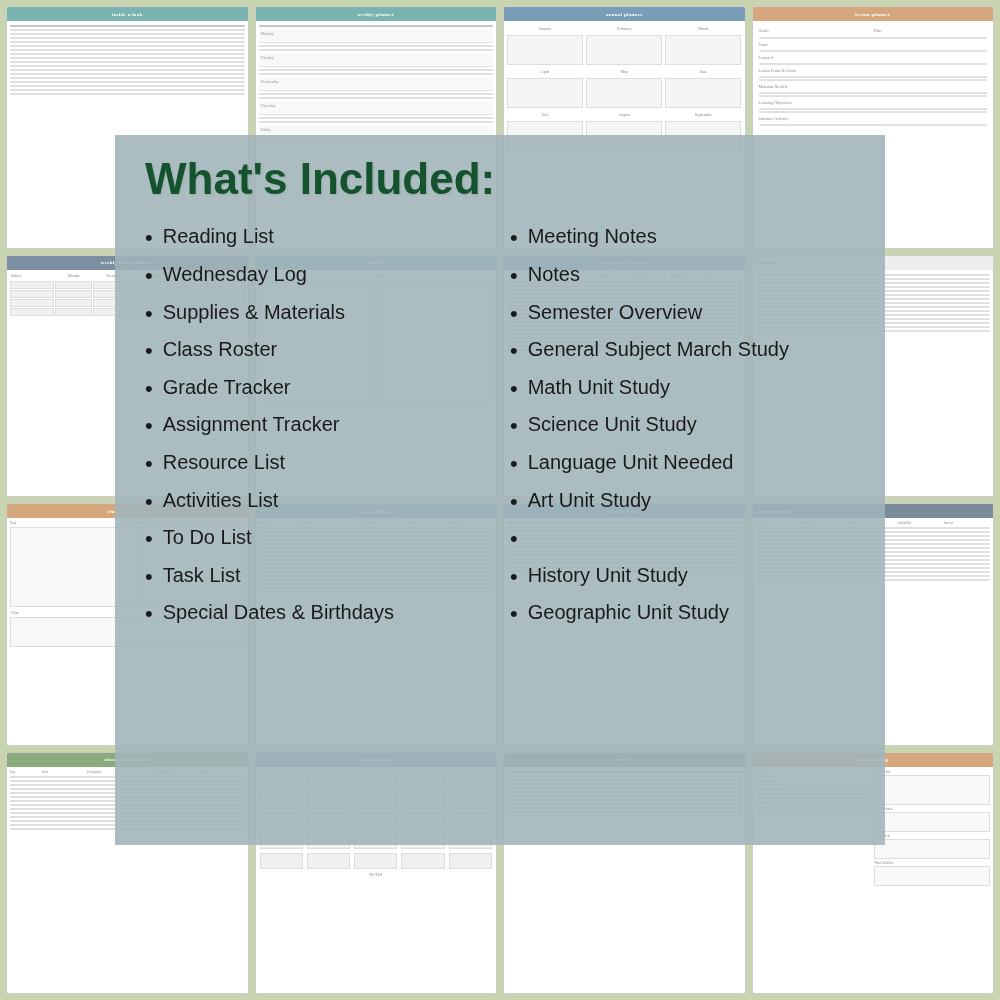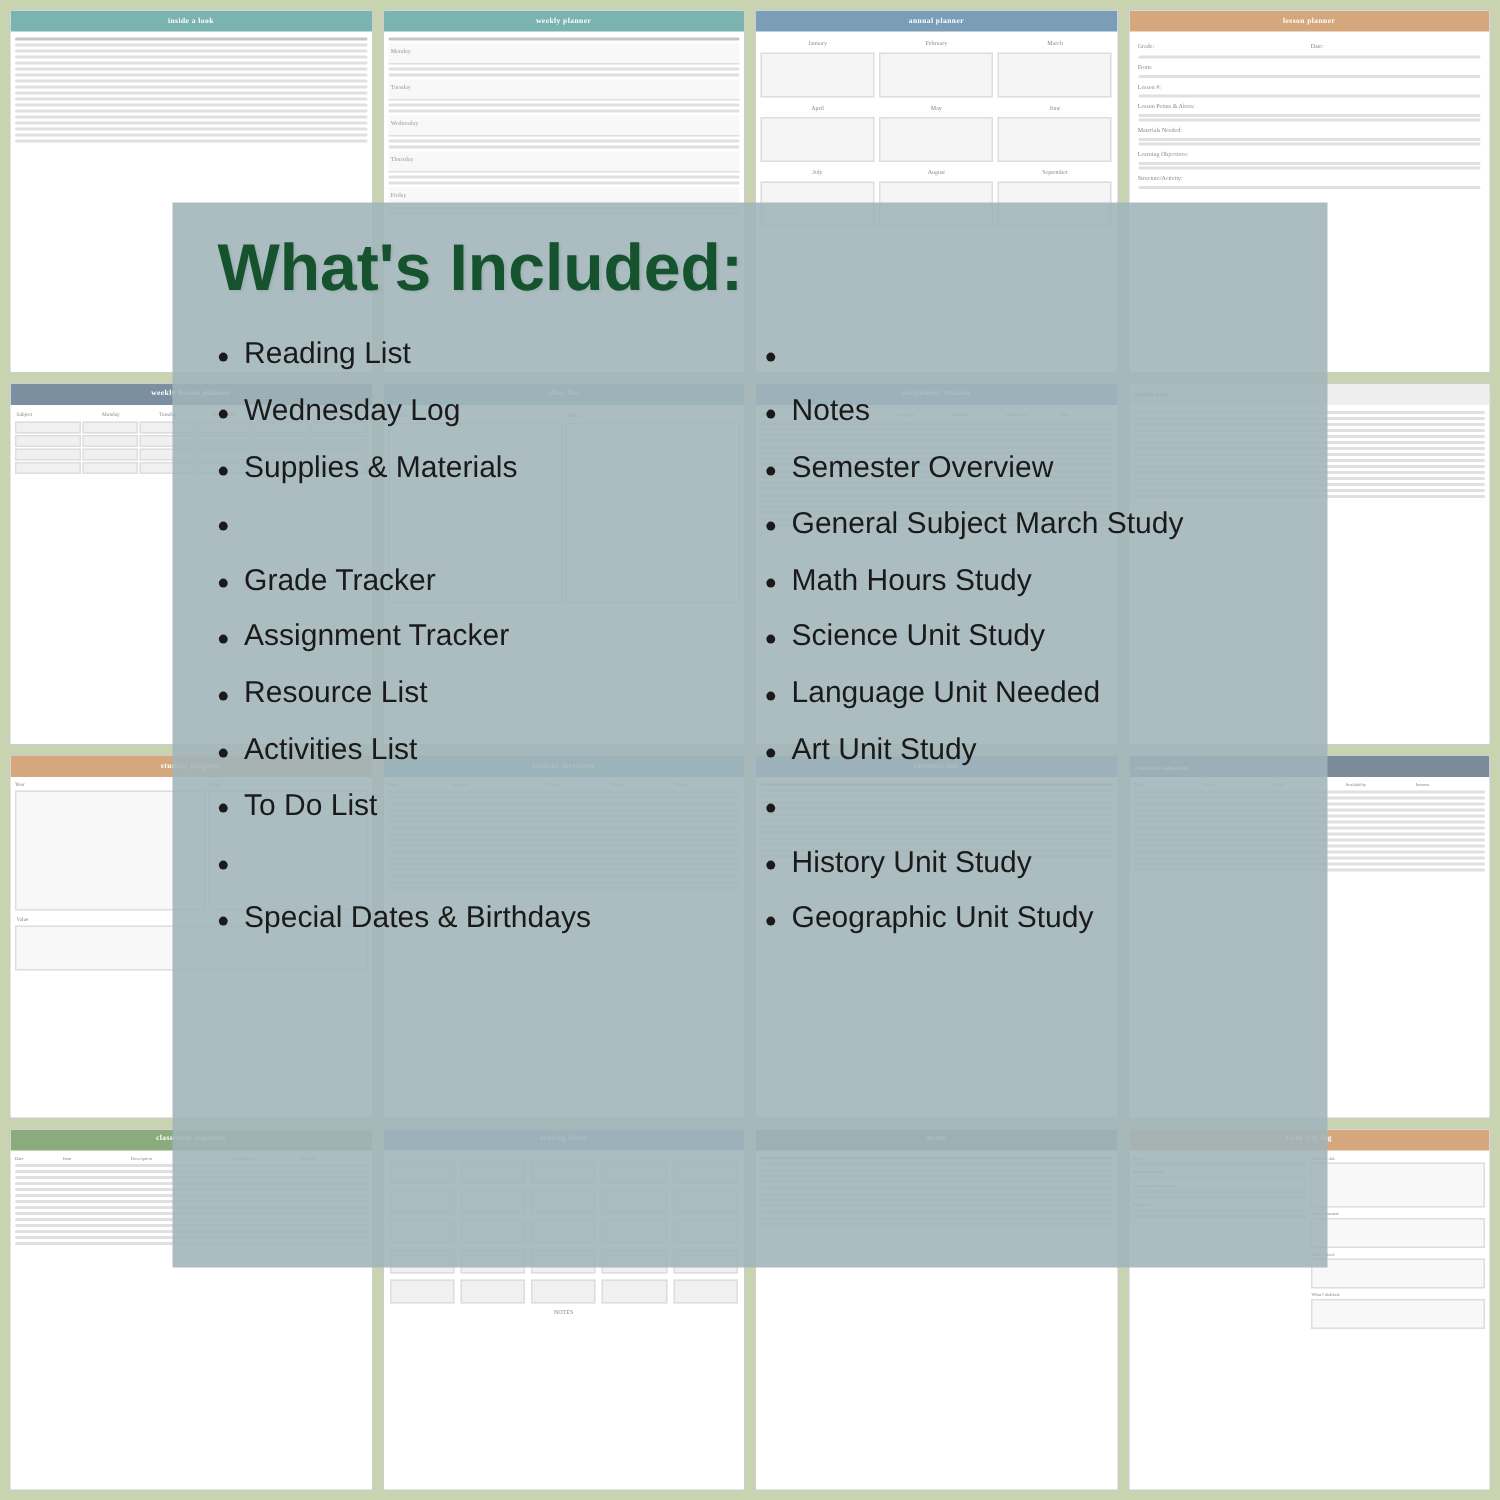--- a/index.html
+++ b/index.html
@@ -542,20 +542,21 @@
         <div class="list-item">
           <span class="bullet">•</span>
           <span class="item-text">Wednesday Log</span>
         </div>
         <div class="list-item">
           <span class="bullet">•</span>
           <span class="item-text">Supplies &amp; Materials</span>
         </div>
         <div class="list-item">
           <span class="bullet">•</span>
+          <span class="item-text">Class Roster</span>
         </div>
         <div class="list-item">
           <span class="bullet">•</span>
           <span class="item-text">Grade Tracker</span>
         </div>
         <div class="list-item">
           <span class="bullet">•</span>
           <span class="item-text">Assignment Tracker</span>
         </div>
         <div class="list-item">
@@ -565,45 +566,47 @@
         <div class="list-item">
           <span class="bullet">•</span>
           <span class="item-text">Activities List</span>
         </div>
         <div class="list-item">
           <span class="bullet">•</span>
           <span class="item-text">To Do List</span>
         </div>
         <div class="list-item">
           <span class="bullet">•</span>
+          <span class="item-text">Task List</span>
         </div>
         <div class="list-item">
           <span class="bullet">•</span>
           <span class="item-text">Special Dates &amp; Birthdays</span>
         </div>
       </div>
     <div class="list-col" id="right-col">
         <div class="list-item">
           <span class="bullet">•</span>
+          <span class="item-text">Meeting Notes</span>
         </div>
         <div class="list-item">
           <span class="bullet">•</span>
           <span class="item-text">Notes</span>
         </div>
         <div class="list-item">
           <span class="bullet">•</span>
           <span class="item-text">Semester Overview</span>
         </div>
         <div class="list-item">
           <span class="bullet">•</span>
           <span class="item-text">General Subject March Study</span>
         </div>
         <div class="list-item">
           <span class="bullet">•</span>
-          <span class="item-text">Math Hours Study</span>
+          <span class="item-text">Math Unit Study</span>
         </div>
         <div class="list-item">
           <span class="bullet">•</span>
           <span class="item-text">Science Unit Study</span>
         </div>
         <div class="list-item">
           <span class="bullet">•</span>
           <span class="item-text">Language Unit Needed</span>
         </div>
         <div class="list-item">

